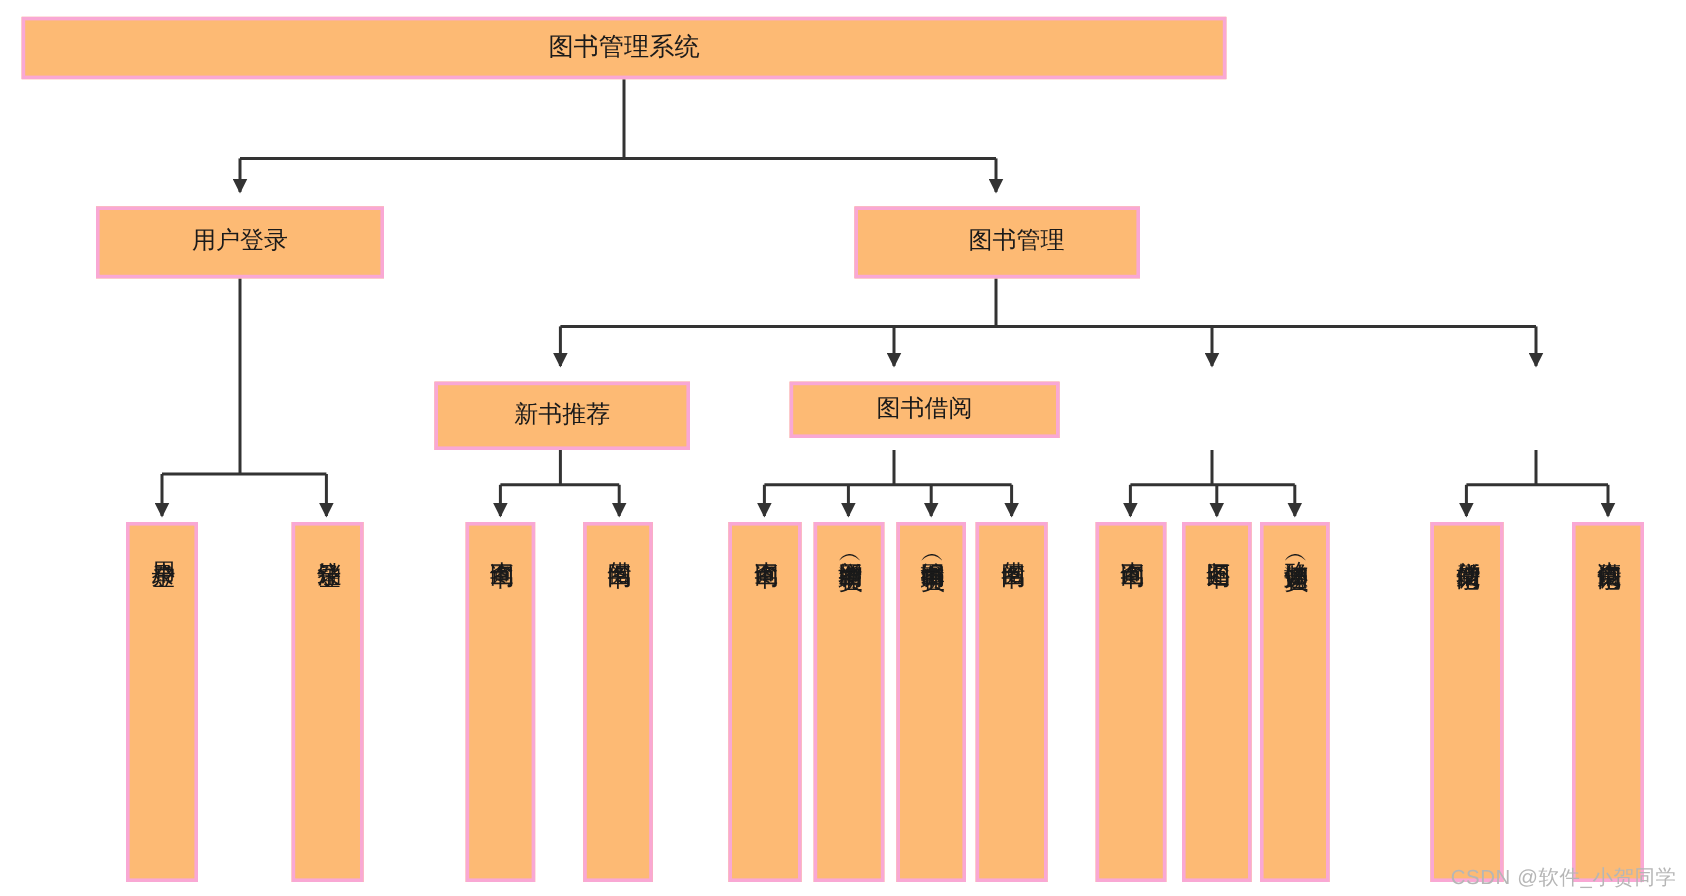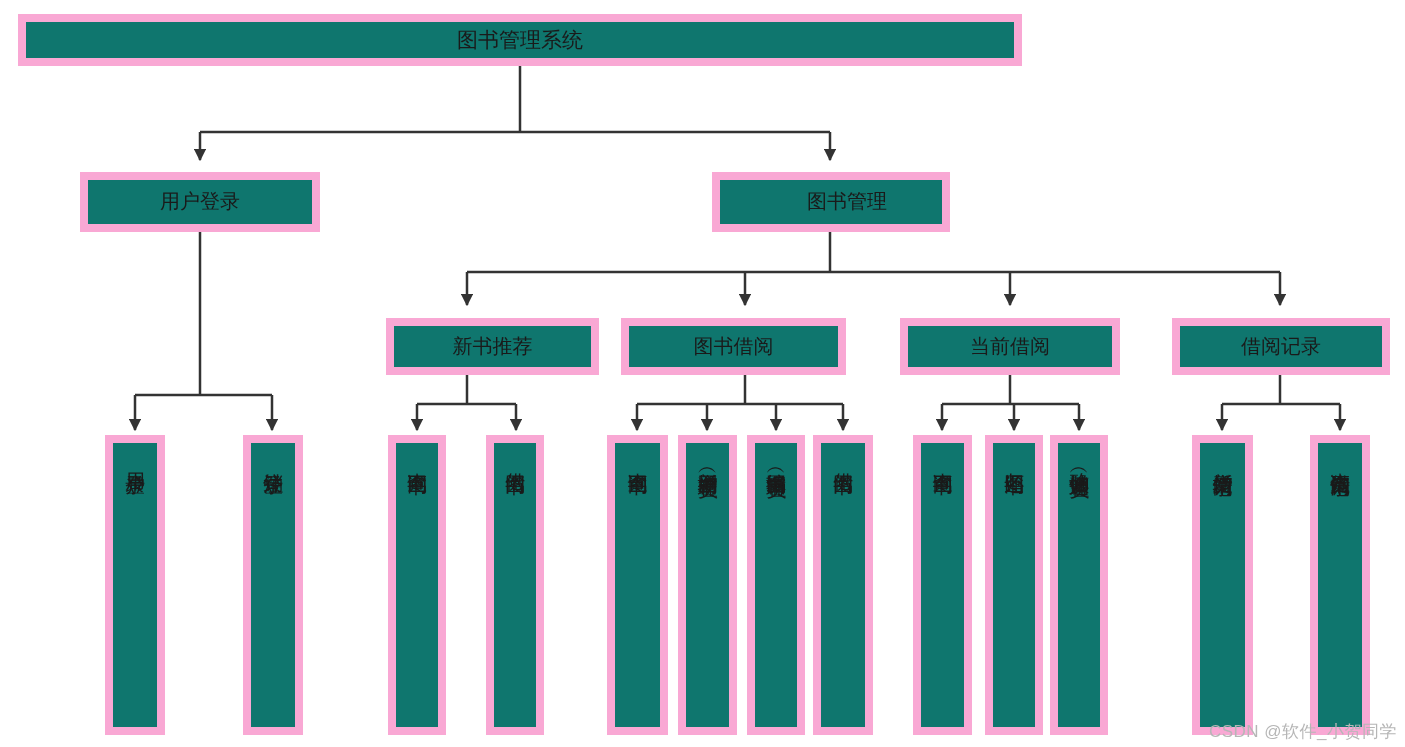--- a/index.html
+++ b/index.html
@@ -20,22 +20,22 @@
     position: absolute;
     left: 0;
     top: 0;
     width: 1405px;
     height: 747px;
     pointer-events: none;
   }
   .node {
     position: absolute;
     box-sizing: border-box;
-    border: 8px solid #f9a8d4;
-    background: #0f766e;
+    border: 3px solid #f9a8d4;
+    background: #fdba74;
     display: flex;
     align-items: center;
     justify-content: center;
     color: #1a1a1a;
     text-align: center;
     line-height: 1.18;
   }
   .node.root {
     font-size: 21px;
   }
@@ -128,31 +128,25 @@
     <span>图书管理系统</span>
   </div>
 
   <div class="node branch" style="left:80px; top:172px; width:240px; height:60px;">
     <span>用户登录</span>
   </div>
   <div class="node branch" style="left:712px; top:172px; width:238px; height:60px;padding-left:32px;">
     <span>图书管理</span>
   </div>
 
-  <div class="node branch" style="left:362px; top:318px; width:213px; height:57px;margin-left:24px;">
+  <div class="node branch" style="left:362px; top:318px; width:213px; height:57px;">
     <span>新书推荐</span>
   </div>
-  <div class="node branch" style="left:621px; top:318px; width:225px; height:57px;">
+  <div class="node branch" style="left:658px; top:318px; width:225px; height:47px;">
     <span>图书借阅</span>
-  </div>
-  <div class="node branch" style="left:900px; top:318px; width:220px; height:57px;">
-    <span>当前借阅</span>
-  </div>
-  <div class="node branch" style="left:1172px; top:318px; width:218px; height:57px;">
-    <span>借阅记录</span>
   </div>
 
   <div class="node leaf" style="left:105px; top:435px; width:60px; height:300px;">
     <span>用户登录</span>
   </div>
   <div class="node leaf" style="left:243px; top:435px; width:60px; height:300px;">
     <span>注销登录</span>
   </div>
 
   <div class="node leaf" style="left:388px; top:435px; width:58px; height:300px;">

